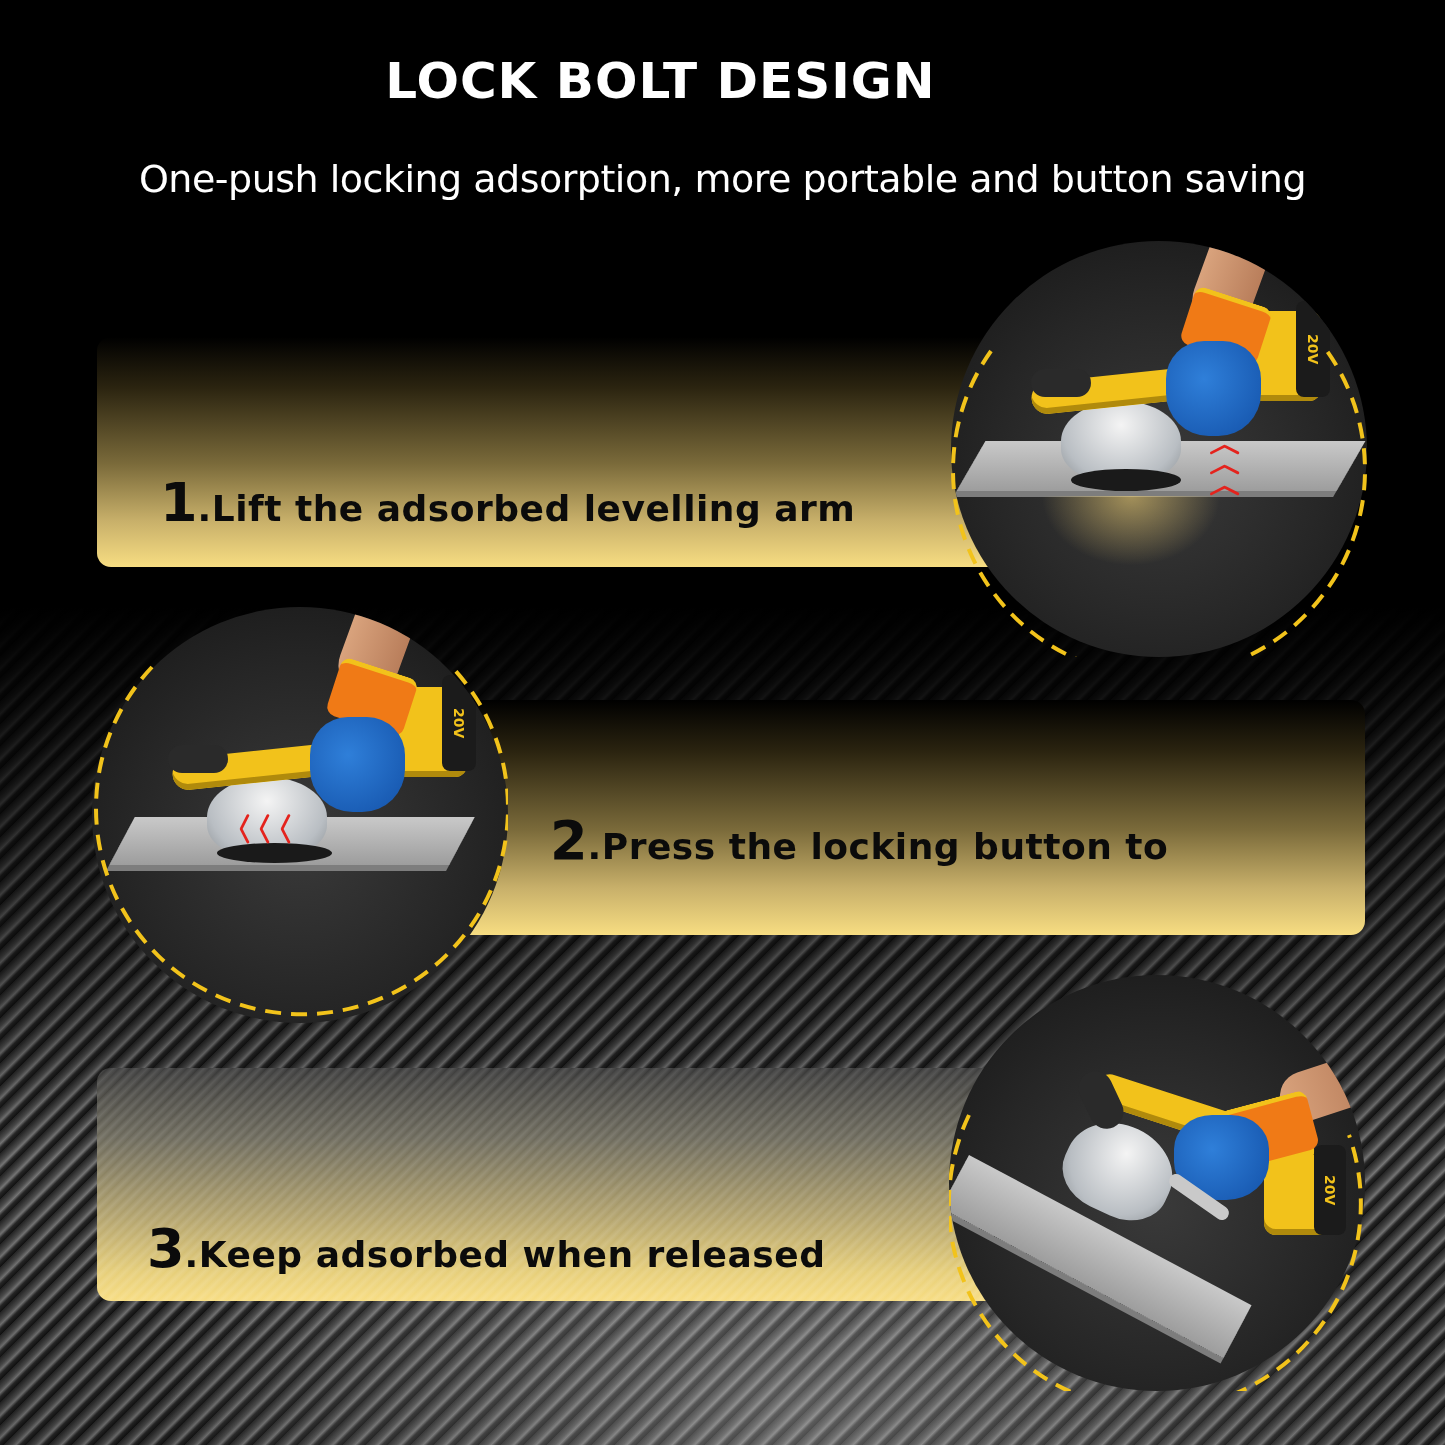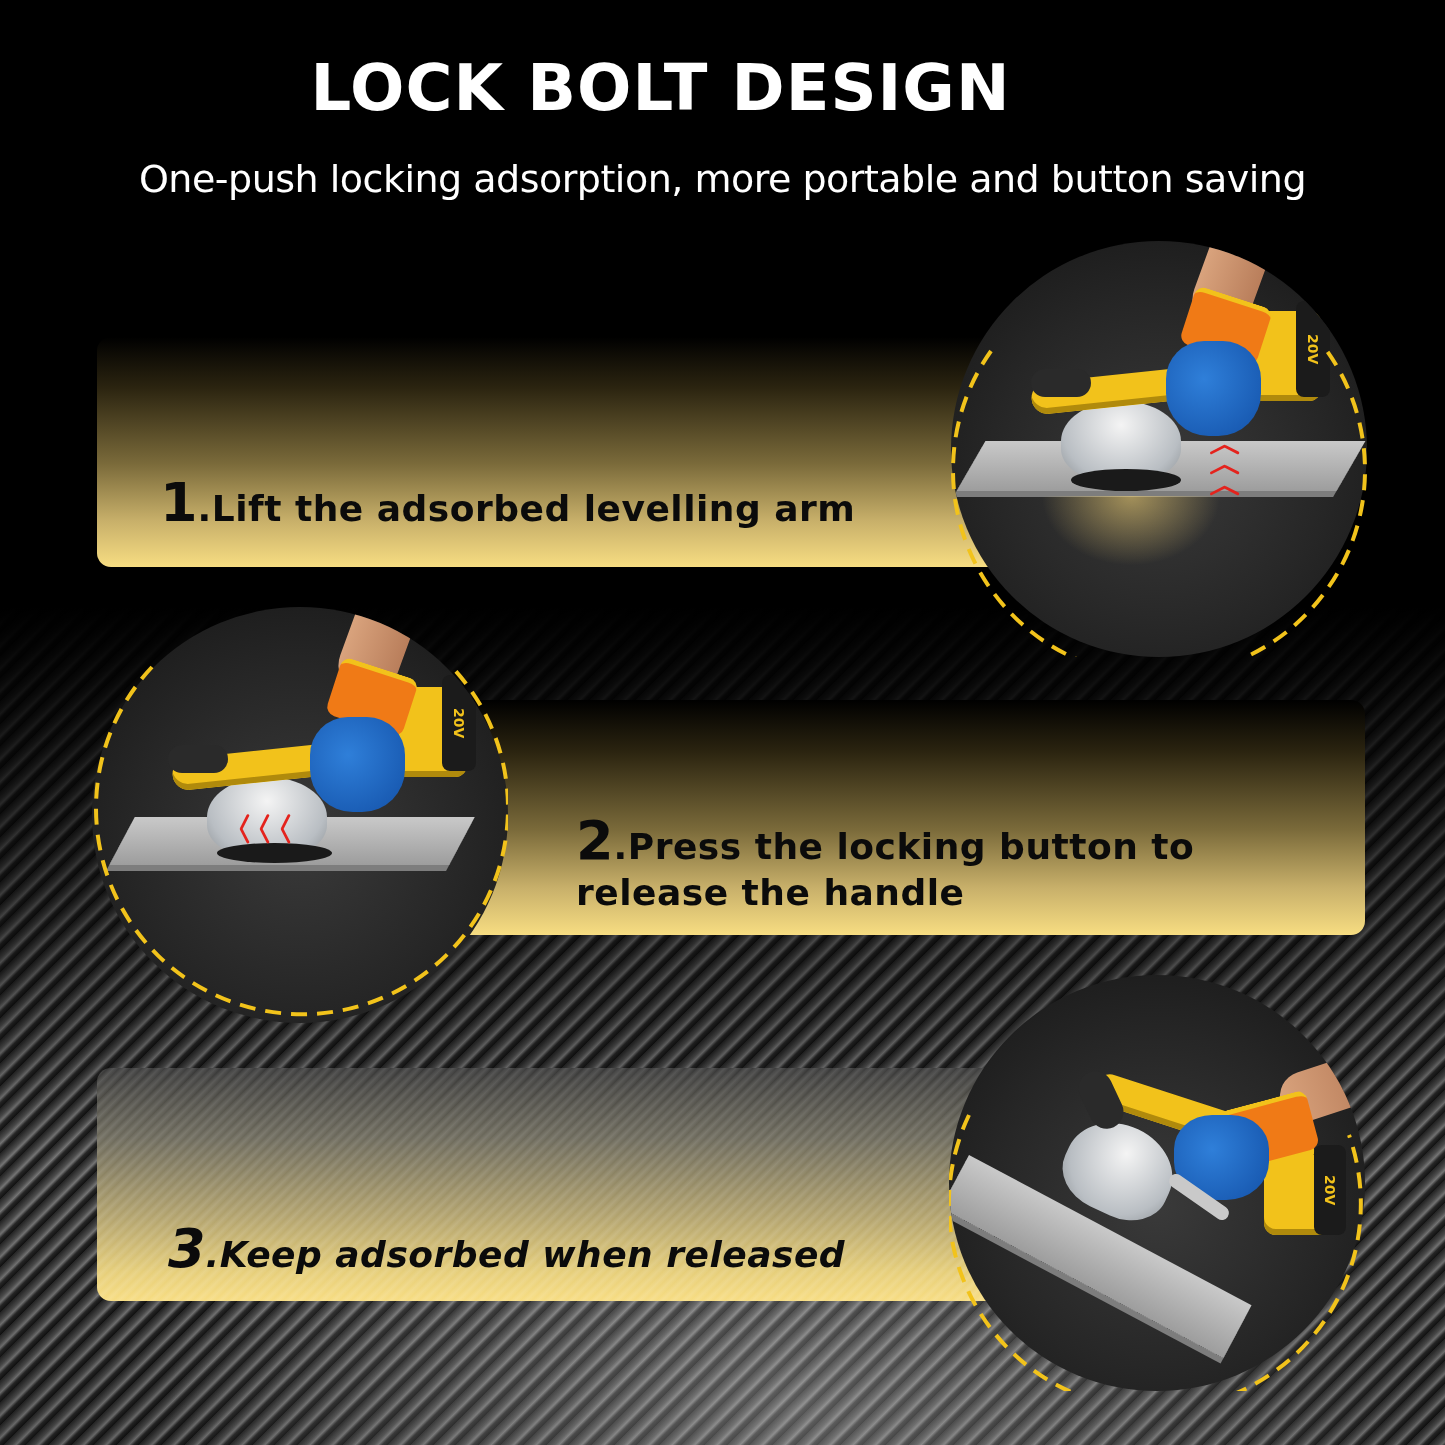--- a/index.html
+++ b/index.html
@@ -17,21 +17,21 @@
     .bg-sheen {
       position: absolute; left: 0; right: 0; top: 700px; bottom: 0;
       background: radial-gradient(ellipse 900px 500px at 55% 95%, rgba(255,255,255,0.28), rgba(255,255,255,0) 70%);
       pointer-events: none;
     }
 
     .headline {
       position: absolute; left: 0; width: 1321px; top: 56px;
       text-align: center; color: #fff;
       font-family: "DejaVu Sans", sans-serif; font-weight: 700;
-      font-size: 64px; letter-spacing: 1px; line-height: 1;
+      font-size: 50px; letter-spacing: 1px; line-height: 1;
     }
     .subhead {
       position: absolute; left: 0; width: 1445px; top: 160px;
       text-align: center; color: #fff;
       font-family: "DejaVu Sans", sans-serif; font-weight: 400;
       font-size: 38px; line-height: 1;
       letter-spacing: -0.5px;
     }
 
     .panel {
@@ -50,22 +50,22 @@
       pointer-events: none;
     }
 
     .step {
       position: absolute; color: #0b0b0b;
       font-family: "DejaVu Sans", sans-serif; font-weight: 700;
       font-size: 36px; line-height: 46px; letter-spacing: 0.5px;
     }
     .step .num { font-size: 54px; font-weight: 700; letter-spacing: 0; }
     .step.s1 { left: 160px; top: 480px; }
-    .step.s2 { left: 576px; top: 818px; }
-    .step.s3 { left: 168px; top: 1226px; font-style: italic; }
+    .step.s2 { left: 550px; top: 818px; }
+    .step.s3 { left: 147px; top: 1226px; }
 
     .circle {
       position: absolute; width: 416px; height: 416px; border-radius: 50%;
       overflow: hidden;
       background: radial-gradient(circle at 50% 55%, #3a3a3a 0%, #262626 55%, #141414 100%);
     }
     .circle-ring {
       position: absolute; width: 416px; height: 416px; pointer-events: none;
     }
     .c1, .r1 { left: 951px; top: 241px; }
@@ -135,21 +135,20 @@
   <div class="glove" style="left:215px; top:100px; width:95px; height:95px;"></div>
   <div class="arrows" style="left:258px; top:192px;">︿<br>︿<br>︿</div>
 </div>
 <svg class="circle-ring r1" viewBox="0 0 416 416">
   <path d="M 40 110 A 206 206 0 1 0 376 110" fill="none" stroke="#f2c31b" stroke-width="4" stroke-dasharray="16 10"></path>
 </svg>
 
 <div class="panel p2"></div>
 <div class="step s2">
   <span class="num">2</span><span>.Press the locking button to</span><br>
-  <span>release the handle</span>
 </div>
 <div class="circle c2">
   <div class="tile" style="left:30px; top:210px; width:340px; height:48px; transform: skewX(-28deg);"></div>
   <div class="cup" style="left:115px; top:170px; width:120px; height:80px;"></div>
   <div class="cup-base" style="left:125px; top:236px; width:115px; height:20px;"></div>
   <div class="tool-body" style="left:80px; top:140px; width:240px; height:32px; transform: rotate(-6deg);"></div>
   <div class="tool-grip" style="left:76px; top:138px; width:60px; height:28px;"></div>
   <div class="tool-body" style="left:295px; top:80px; width:80px; height:90px; border-radius:12px;"></div>
   <div class="battery" style="left:350px; top:68px; width:34px; height:96px;">
       <span>20V</span>

